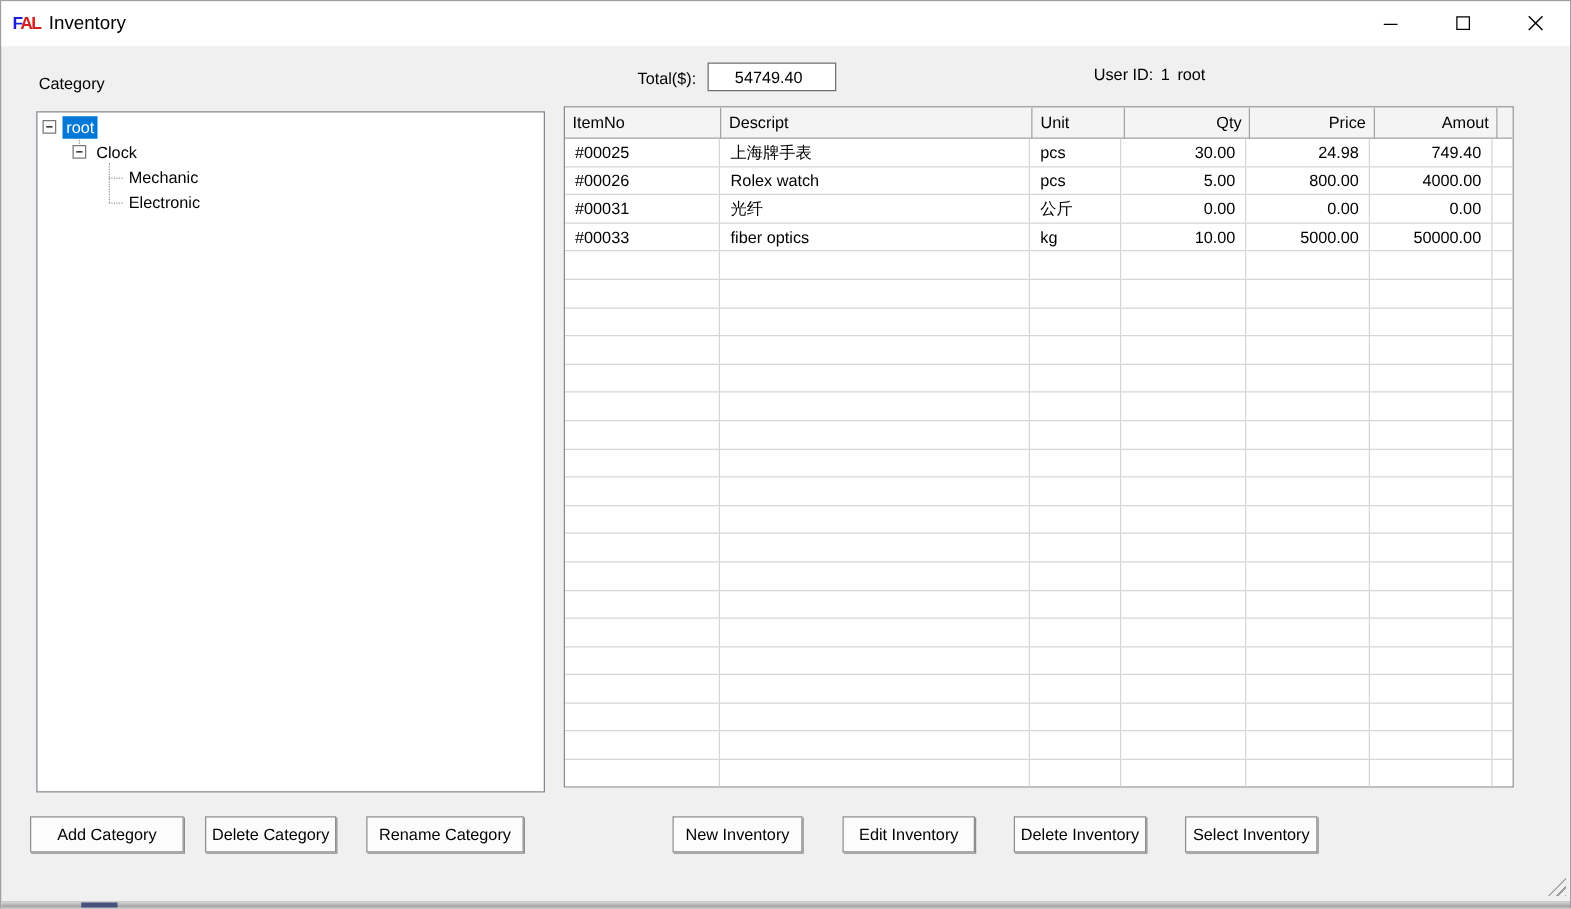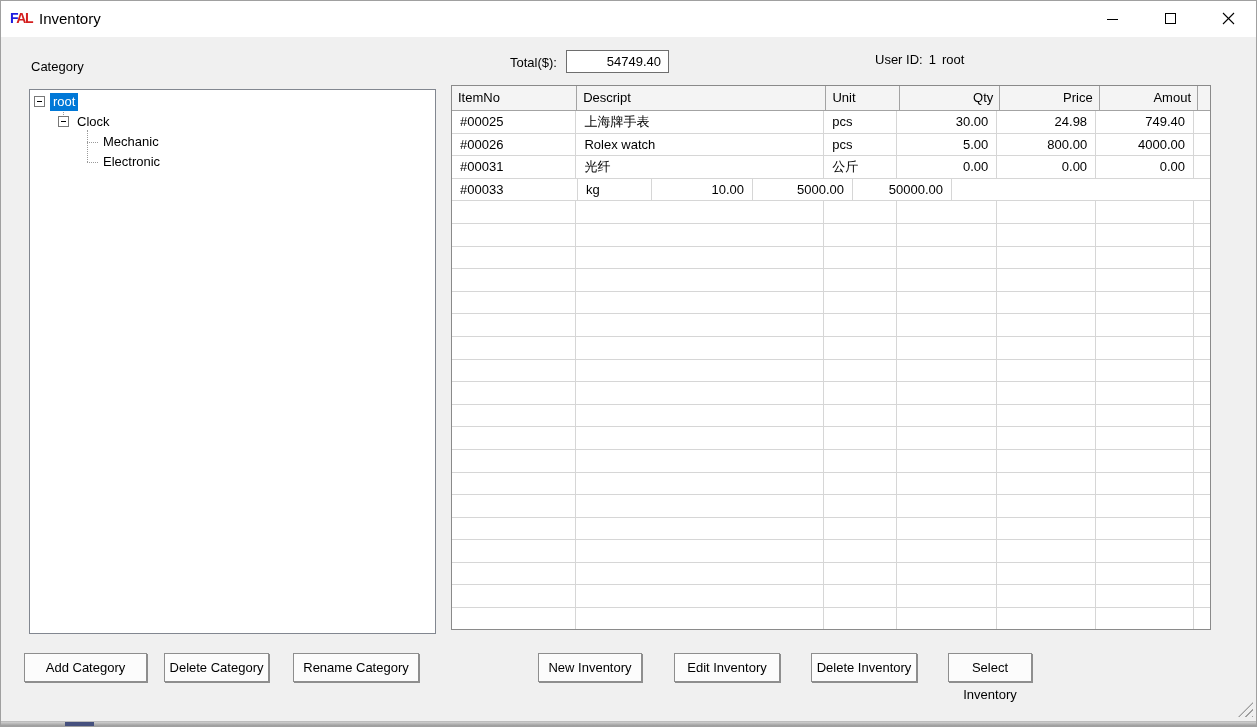--- a/index.html
+++ b/index.html
@@ -22,21 +22,21 @@
   .glyph-min { position:absolute; left:24px; top:18px; width:11px; height:1px; background:#000; }
   .glyph-max { position:absolute; left:24px; top:12px; width:11px; height:11px; border:1px solid #000; }
   .glyph-close { position:absolute; left:23px; top:11px; }
 
   
   .lbl { position:absolute; white-space:nowrap; }
   .category-label { left:30px; top:58px; }
   .total-label { left:509px; top:54px; }
   .total-input { position:absolute; left:565px; top:49px; width:103px; height:23px;
                  border:1px solid #6e6e6e; background:#fff; font:13px "Liberation Sans",sans-serif;
-                 text-align:right; padding:0 7px 0 2px; }
+                 text-align:center; padding:0 7px 0 2px; }
   .user-line { left:874px; top:51px; }
   .user-line span { margin-right:6px; }
 
   
   .tree-panel { position:absolute; left:28px; top:88px; width:407px; height:545px;
                 background:#fff; border:1px solid #828790; }
   .tree-row { position:absolute; left:0; width:100%; height:20px; line-height:20px; }
   .expand-box { position:absolute; top:4px; width:11px; height:11px; background:#fff;
                 border:1px solid #787878; }
   .expand-box::before { content:""; position:absolute; left:2px; top:4px; width:5px; height:1px; background:#000; }
@@ -63,21 +63,21 @@
   
   .btn { position:absolute; top:652px; height:29px; background:#fcfcfc;
          border:1px solid #8e8e8e; box-shadow:1px 1px 0 #8e8e8e;
          font:13px "Liberation Sans",sans-serif; text-align:center; line-height:27px; cursor:default; }
   .btn-add-cat { left:23px; width:123px; }
   .btn-del-cat { left:163px; width:105px; }
   .btn-ren-cat { left:292px; width:126px; }
   .btn-new-inv { left:537px; width:104px; }
   .btn-edit-inv { left:673px; width:106px; }
   .btn-del-inv { left:810px; width:106px; }
-  .btn-sel-inv { left:947px; width:84px; }
+  .btn-sel-inv { left:947px; width:106px; }
 
   
   .resize-grip { position:absolute; right:3px; bottom:9px; width:15px; height:15px;
                  background:repeating-linear-gradient(135deg,#9f9f9f 0 1.5px,transparent 1.5px 5px);
                  clip-path:polygon(100% 0,100% 100%,0 100%); }
   .taskbar-strip { position:absolute; left:0; bottom:0; width:100%; height:5px;
                    background:linear-gradient(#cfcfcf,#9a9a9a); border-top:1px solid #bdbdbd; }
   .taskbar-chip { position:absolute; left:64px; top:0; width:29px; height:5px; background:#46517e; }
 </style>
 </head>
@@ -166,20 +166,21 @@
           <div class="gcell gc0">#00031</div>
           <div class="gcell gc1">光纤</div>
           <div class="gcell gc2">公斤</div>
           <div class="gcell gc3 align-r">0.00</div>
           <div class="gcell gc4 align-r">0.00</div>
           <div class="gcell gc5 align-r">0.00</div>
           <div class="gcell gc6"></div>
         </div>
         <div class="grid-row">
           <div class="gcell gc0">#00033</div>
+          <div class="gcell gc1">fiber optics</div>
           <div class="gcell gc2">kg</div>
           <div class="gcell gc3 align-r">10.00</div>
           <div class="gcell gc4 align-r">5000.00</div>
           <div class="gcell gc5 align-r">50000.00</div>
           <div class="gcell gc6"></div>
         </div>
         <div class="grid-row">
           <div class="gcell gc0"></div>
           <div class="gcell gc1"></div>
           <div class="gcell gc2"></div>

